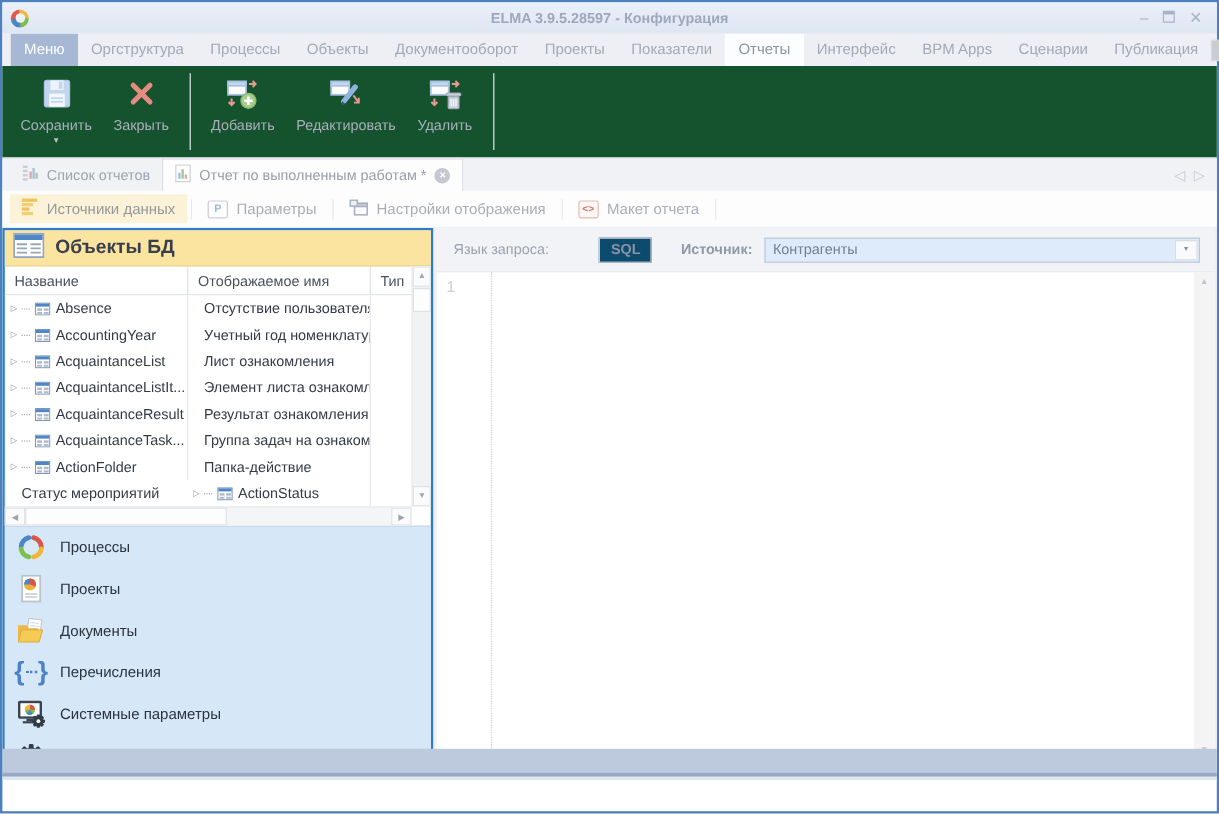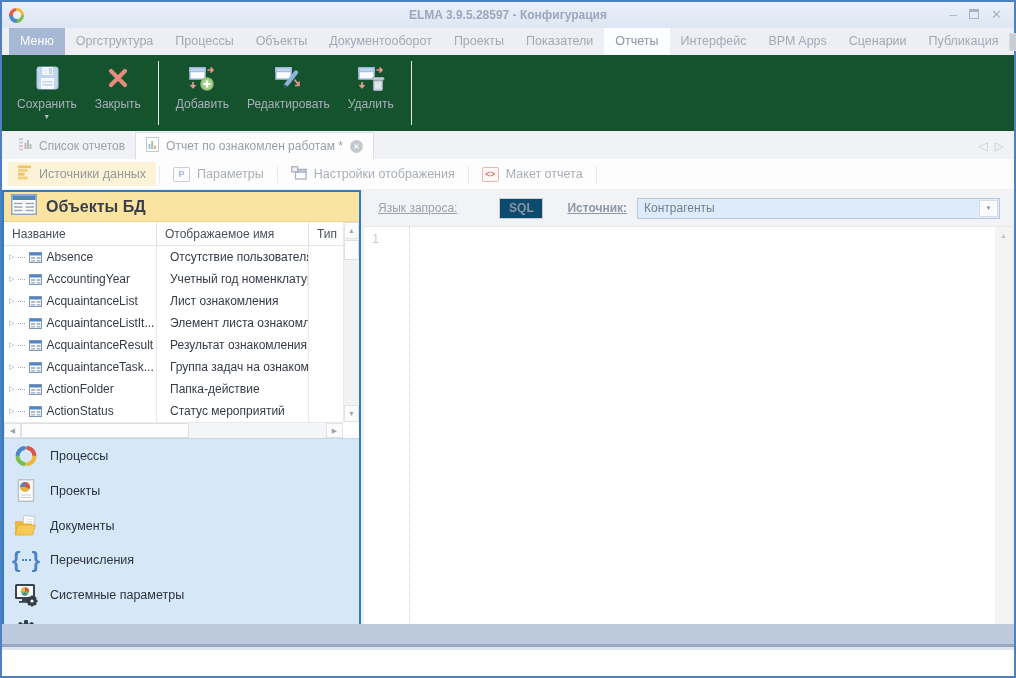--- a/index.html
+++ b/index.html
@@ -114,21 +114,21 @@
     padding-left: 9px; font-size: 12.5px; color: #2B333E; }
   .acc-icon { width: 26px; display: flex; justify-content: center; flex: 0 0 auto; }
   .braces { display: flex; align-items: center; color: #4C82C6; font-size: 22px; font-weight: bold; }
   .braces .dotline { width: 9px; border-top: 2px dotted #4C82C6; margin: 0 1px; }
 
   
   .right-panel { position: absolute; left: 362px; top: 1px; width: 648px; height: 459px;
     display: flex; flex-direction: column; }
   .querybar { height: 37px; background: #F2F3F6; border-bottom: 1px solid #E7E9EC;
     display: flex; align-items: center; padding: 0 12px 0 14px; flex: 0 0 auto; }
-  .qlabel { font-size: 12px; color: #9CA3AF; white-space: nowrap; text-decoration: underline; }
+  .qlabel { font-size: 12px; color: #9CA3AF; white-space: nowrap; }
   .qlabel.strong { font-weight: bold; color: #8F98A5; }
   .sqlbtn { margin-left: 42px; width: 44px; height: 21px; background: #0c4a6e;
     border: 1px solid #C8CDD4; font-size: 12px; font-weight: bold; color: #8A94A4;
     font-family: inherit; }
   .src-label { margin-left: 24px; }
   .combo { flex: 1; margin-left: 10px; height: 21px; border: 1px solid #BDC8D7;
     background: #DEEBFB; display: flex; align-items: center; }
   .combo-text { flex: 1; padding-left: 6px; font-size: 12px; color: #76808D;
     white-space: nowrap; overflow: hidden; }
   .combo-btn { width: 19px; height: 17px; margin-right: 1px; background: #F8FAFB;
@@ -281,21 +281,21 @@
     </div>
     <div class="dtab active">
       <span class="rowicon">
         <svg width="13" height="15" viewBox="0 0 13 15">
           <rect x="0.5" y="0.5" width="12" height="14" fill="#FFF" stroke="#C3C8CF"></rect>
           <rect x="2.5" y="7" width="2" height="5" fill="#9DC1E4"></rect>
           <rect x="5.2" y="4" width="2" height="8" fill="#A5C89A"></rect>
           <rect x="7.9" y="8.5" width="2" height="3.5" fill="#E2A8A2"></rect>
         </svg>
       </span>
-      <span>Отчет по ознакомлен работам *</span>
+      <span>Отчет по выполненным работам *</span>
       <span class="tab-close">✕</span>
     </div>
     <div class="dnav">
       <span>◁</span>
       <span>▷</span>
     </div>
   </div>
 
   <div class="viewtb">
     <div class="vitem active">
@@ -492,36 +492,36 @@
                     <rect x="7.5" y="8" width="4" height="1.6" fill="#AEB9C9"></rect>
                   </svg>
                 </span>
                 <span>ActionFolder</span>
               </div>
             <div class="cell disp">Папка-действие</div>
             <div class="cell type"></div>
           </div>
 
           <div class="grow">
+            <div class="cell disp">Статус мероприятий</div>
             <div class="cell name">
                 <span class="exp">▷</span>
                 <span class="dots"></span>
                 <span class="rowicon">
                   <svg width="13" height="11" viewBox="0 0 13 11">
                     <rect x="0.5" y="0.5" width="12" height="10" fill="#FFF" stroke="#7E97B9"></rect>
                     <rect x="1" y="1" width="11" height="2.5" fill="#4E86C6"></rect>
                     <rect x="2" y="5" width="4" height="2" fill="#AEB9C9"></rect>
                     <rect x="7.5" y="5" width="4" height="2" fill="#AEB9C9"></rect>
                     <rect x="2" y="8" width="4" height="1.6" fill="#AEB9C9"></rect>
                     <rect x="7.5" y="8" width="4" height="1.6" fill="#AEB9C9"></rect>
                   </svg>
                 </span>
                 <span>ActionStatus</span>
               </div>
-            <div class="cell disp">Статус мероприятий</div>
             <div class="cell type"></div>
           </div>
 
         </div>
 
         <div class="vscroll">
           <div class="sbtn">▲</div>
           <div class="vtrack">
               <div class="vthumb"></div>
             </div>

